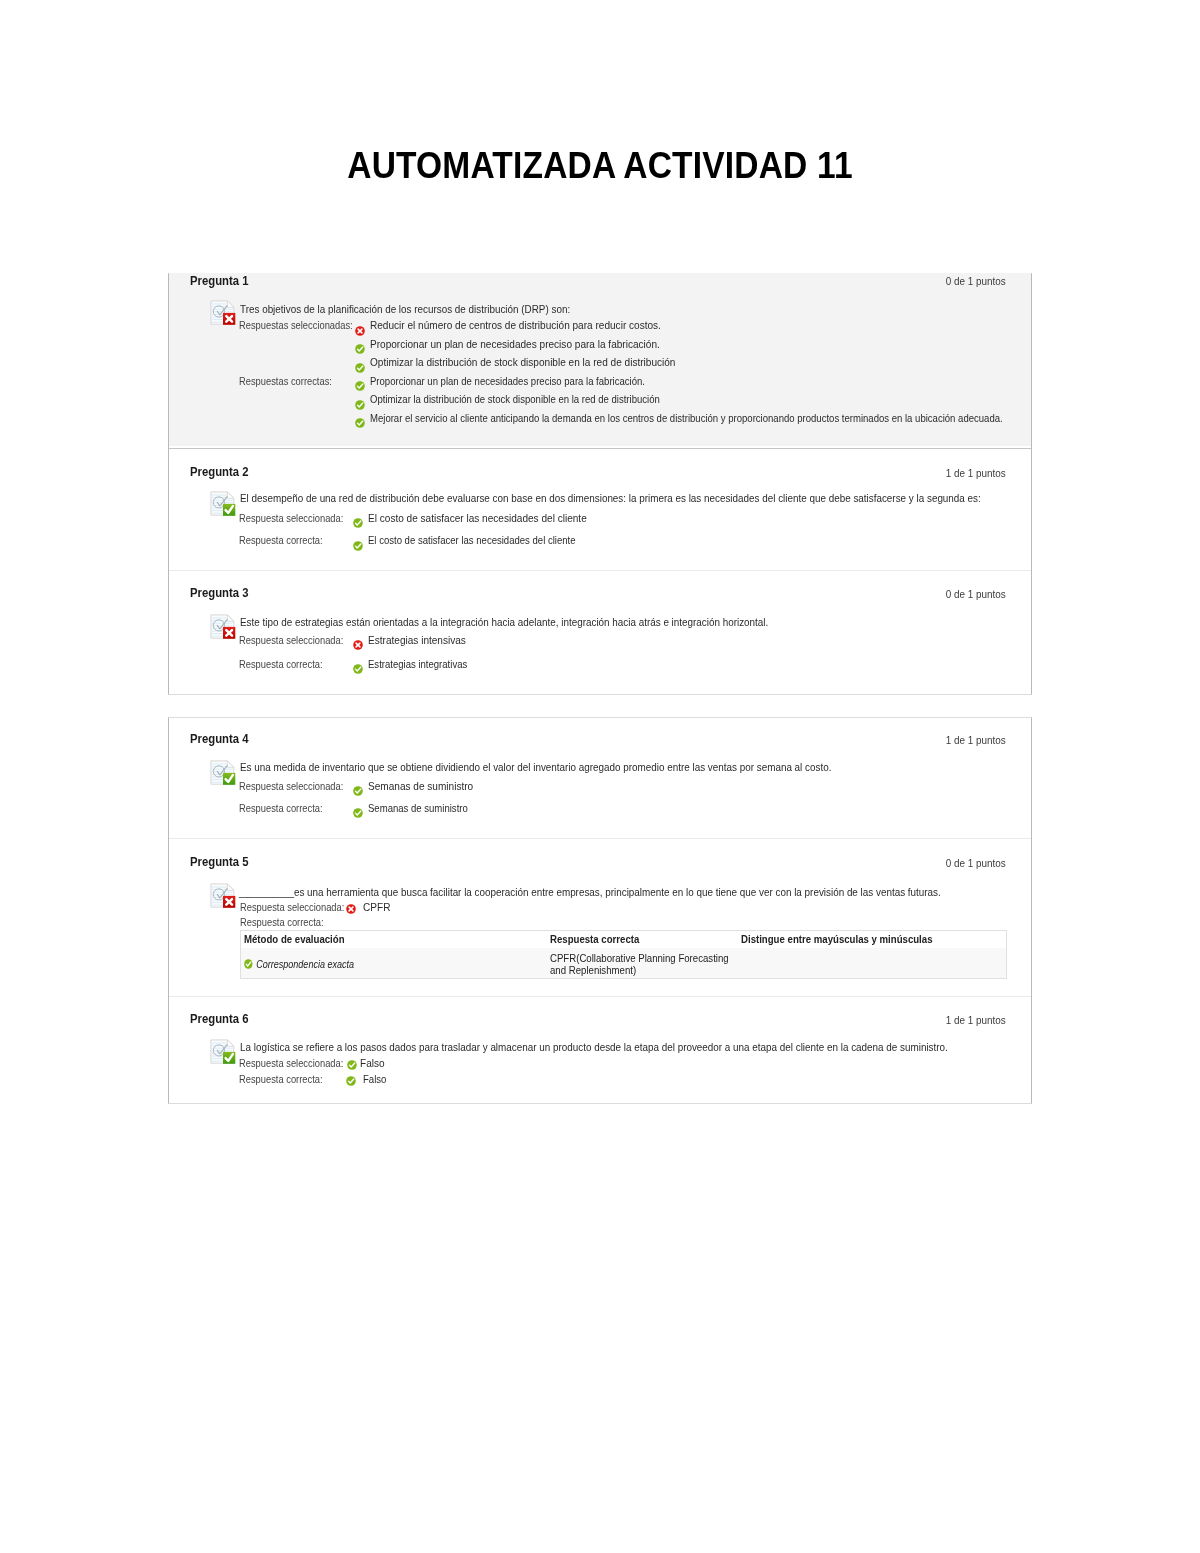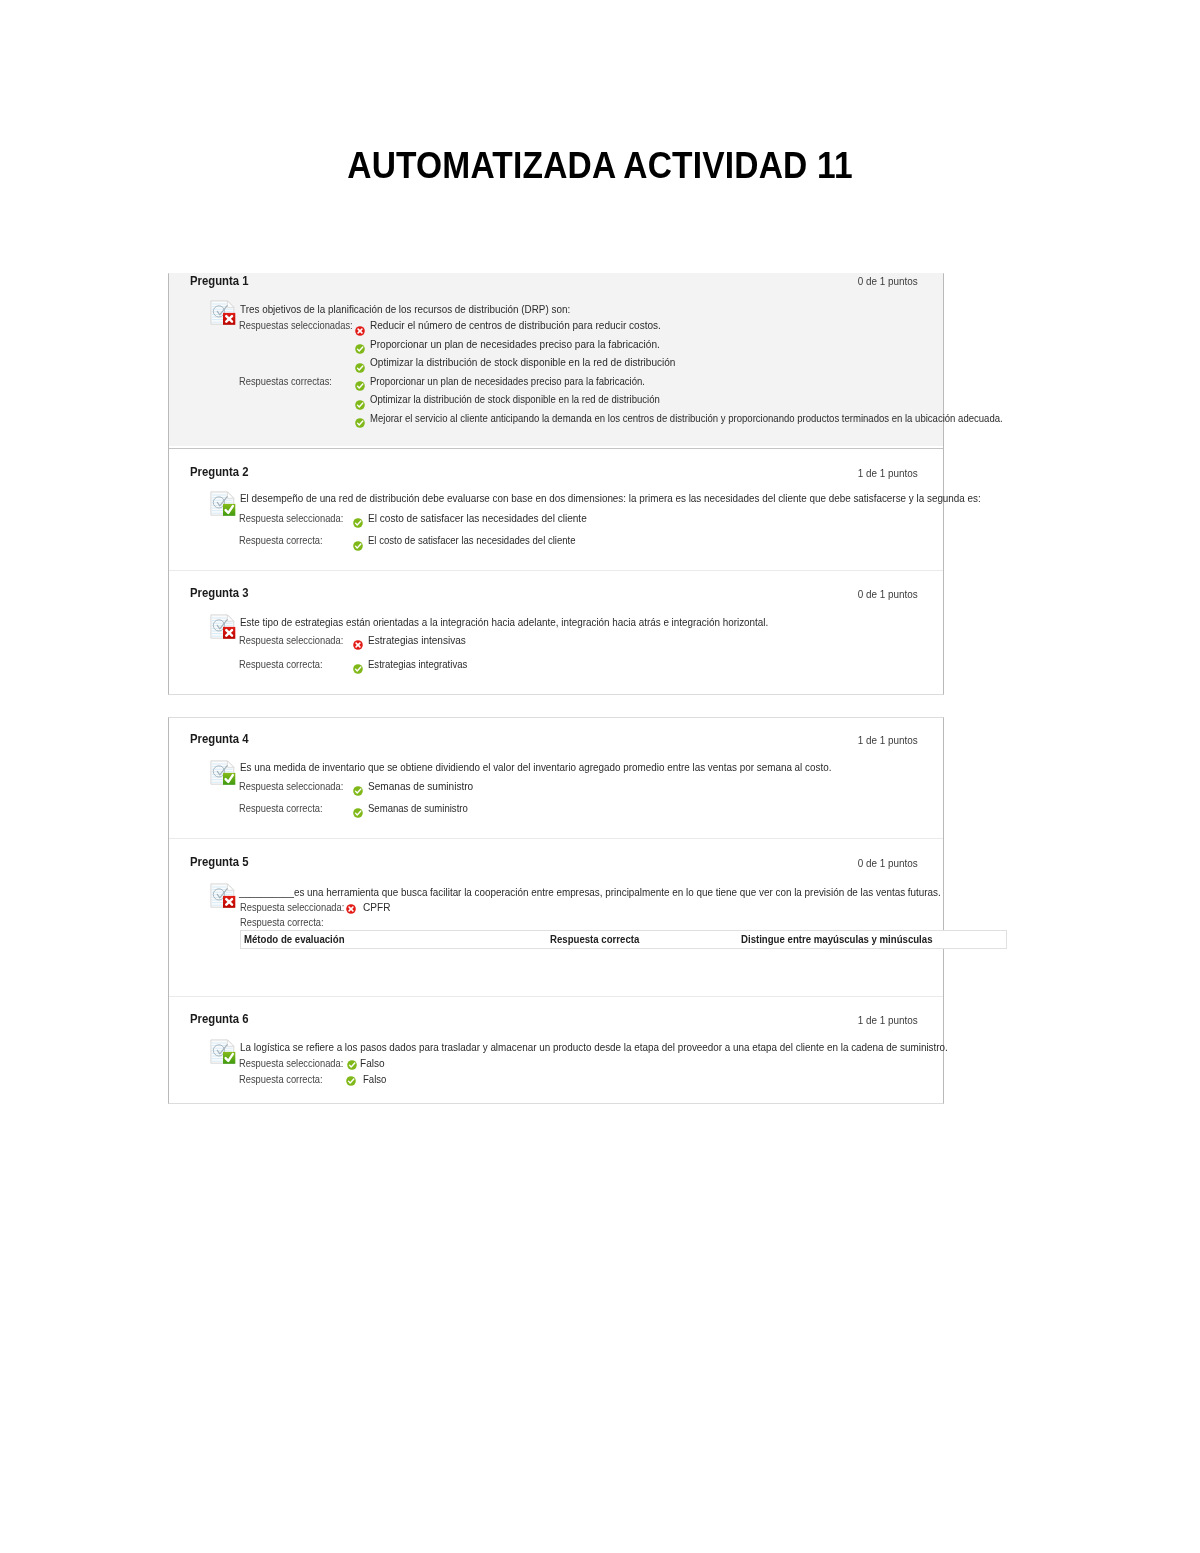--- a/index.html
+++ b/index.html
@@ -6,21 +6,21 @@
   body{width:1200px;height:1553px;background:#ffffff;
        font-family:"Liberation Sans",sans-serif;
        -webkit-font-smoothing:antialiased;}
   .page{position:relative;width:1200px;height:1553px;overflow:hidden;text-decoration:underline;}
 
   .doc-title{position:absolute;left:0;top:145px;width:1200px;text-align:center;
     font-size:37px;font-weight:bold;color:#000;letter-spacing:0.2px;
     transform:scaleX(0.906);transform-origin:600px 0;}
 
   
-  .qgroup{position:absolute;left:168px;width:776px;box-sizing:border-box;background:#fff;
+  .qgroup{position:absolute;left:168px;width:864px;box-sizing:border-box;background:#fff;
           border-left:1px solid #b9b9b9;border-right:1px solid #b9b9b9;
           border-top:1px solid #dcdcdc;border-bottom:1px solid #dcdcdc;}
   .qbox{position:absolute;left:0;right:0;box-sizing:border-box;}
   .qbox.shaded{background:#f3f3f3;}
   .qbox.sep{border-top:1px solid #eaeaea;}
   .qbox.shaded + .qbox.sep{border-top:1px solid #c4c4c4;}
 
   .qtitle{position:absolute;left:20.7px;font-size:12.5px;font-weight:bold;color:#1a1a1a;
           transform:scaleX(0.905);transform-origin:left top;}
   .qpoints{position:absolute;right:25.5px;font-size:11px;color:#3b3b3b;
@@ -328,20 +328,28 @@
               </svg>
             </div>
             <div class="tx sel" style="left: 194px; top: 62.1px; font-size: 11px;">CPFR</div>
             <div class="tx lbl" style="left: 70.6px; top: 76.7px; font-size: 11px;">Respuesta correcta:</div>
             <div class="qtable" style="left: 70.6px; top: 90.7px; width: 767px;">
               <div class="trow thead-row">
                 <div class="tcell th" style="left: 3.6px;">Método de evaluación</div>
                 <div class="tcell th" style="left: 309px;">Respuesta correcta</div>
                 <div class="tcell th" style="left: 500.9px;">Distingue entre mayúsculas y minúsculas</div>
               </div>
+              <div class="trow tbody-row">
+                <div class="tcell" style="left: 3.6px;"><span class="tmark"><svg viewBox="0 0 20 20">
+                      <circle cx="10" cy="10" r="9.6" fill="#7fb818"></circle>
+                      <path d="M5.0 10.3 L8.4 14.0 L15.6 5.9" stroke="#ffffff" stroke-width="2.8" fill="none" stroke-linecap="round" stroke-linejoin="round"></path>
+                    </svg></span><span class="titalic">Correspondencia exacta</span></div>
+                <div class="tcell topalign" style="left: 309px; width: 215px;">CPFR(Collaborative Planning Forecasting and Replenishment)</div>
+                <div class="tcell" style="left: 500.9px;"></div>
+              </div>
             </div>
           </div>
         </div>
         <div class="qbox sep" style="top: 278px; height: 106px;">
           <div class="qtitle" style="top: 14.8px;">Pregunta 6</div>
           <div class="qpoints" style="top: 16.6px;">1 de 1 puntos</div>
           <div class="qbody" style="top: 0px;">
             <div class="docico" style="left: 41.4px; top: 42.2px;">
               <svg viewBox="0 0 26 26" shape-rendering="geometricPrecision">
                 <defs>

